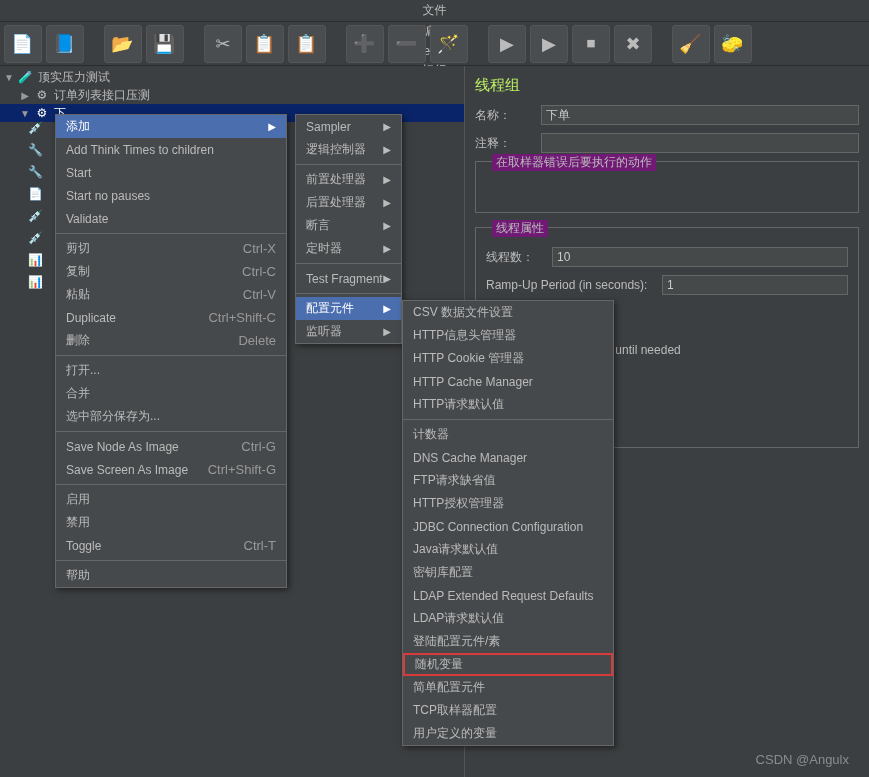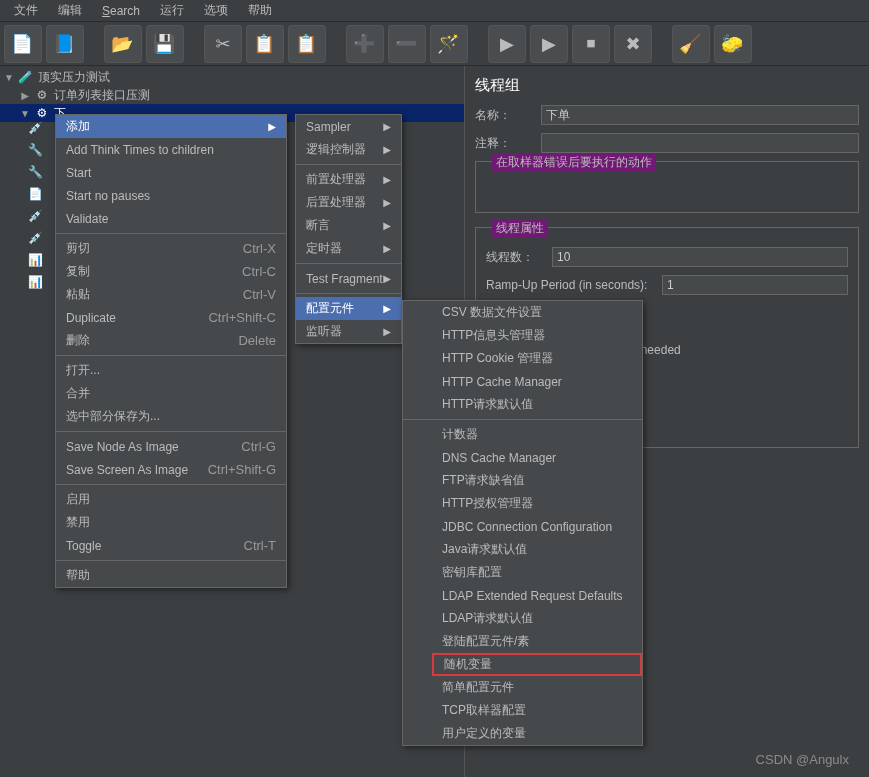--- a/index.html
+++ b/index.html
@@ -15,20 +15,21 @@
     user-select: none;
   }
   
   .menubar {
     background: #3c3f41;
     height: 22px;
     display: flex;
     align-items: center;
     padding: 0 4px;
     border-bottom: 1px solid #2b2b2b;
+    flex-direction: column;
   }
   .menubar-item {
     padding: 2px 10px;
     cursor: default;
   }
   .menubar-item u { text-decoration: underline; }
   
   .toolbar {
     background: #3c3f41;
     height: 44px;
@@ -93,24 +94,24 @@
     height: 23px;
     padding: 0 10px;
     white-space: nowrap;
     min-width: 230px;
   }
   .ctx-item.hl { background: #4b6eaf; color: #fff; }
   .ctx-item .arrow { margin-left: auto; font-size: 10px; }
   .ctx-item .sc { margin-left: auto; color: #999; font-size: 13px;}
   .ctx-sep { height:1px; background:#666; margin:3px 0;}
   .ctx-sub .ctx-item { min-width: 105px; }
-  .ctx-cfg .ctx-item { min-width: 210px; margin-left: 29px; }
+  .ctx-cfg .ctx-item { min-width: 210px; }
   .red-box { border: 2px solid #d83b3b; }
   
-  .panel-title { font-size: 15px; color:#ffffff; margin-bottom:10px;}
+  .panel-title { font-size: 15px; color:#bef264; margin-bottom:10px;}
   .form-row { display:flex; align-items:center; margin-bottom:8px; gap:6px;}
   .form-label { width:60px; color:#bbb;}
   .form-input {
     flex:1; background:#45494a; border:1px solid #666; color:#ccc;
     height:20px; padding:0 4px; font-size:12px;
   }
   .fieldset {
     border:1px solid #666; margin-top:6px; padding:10px;
   }
   .fieldset-label {

